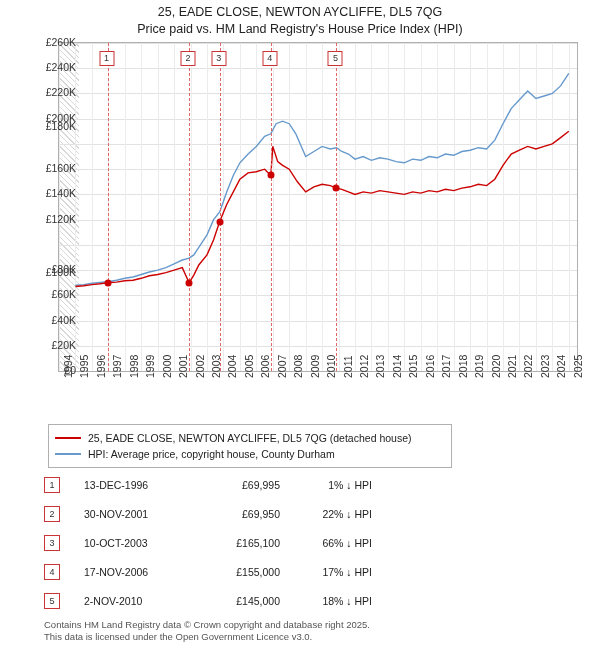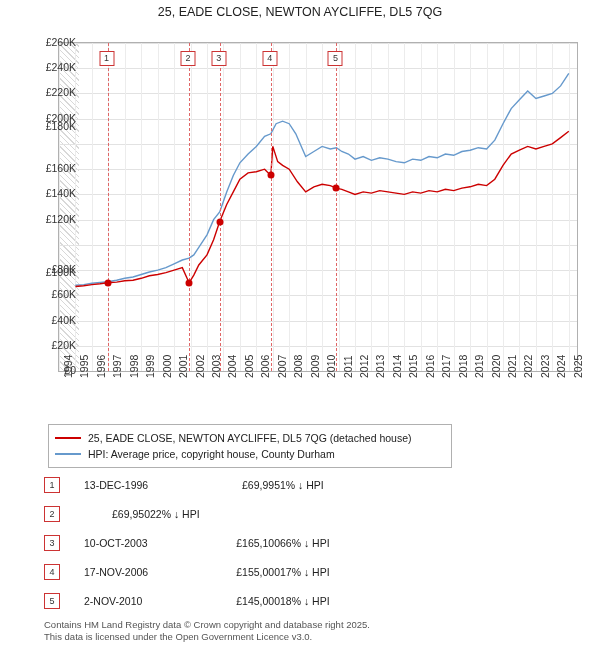--- a/index.html
+++ b/index.html
@@ -174,40 +174,42 @@
     width: 130px;
     padding-left: 24px;
     box-sizing: border-box;
   }
   .tprice {
     width: 90px;
     text-align: right;
   }
   .thpi {
     width: 110px;
+    text-align: right;
     padding-right: 18px;
     box-sizing: border-box;
   }
   .footer {
     position: absolute;
     left: 44px;
     top: 619px;
     width: 540px;
     font-size: 9.5px;
     color: #555;
     line-height: 12px;
   }
 </style>
 </head>
 <body>
 
 <div class="page">
 
   <div class="title-block">
     <div class="title-line">25, EADE CLOSE, NEWTON AYCLIFFE, DL5 7QG</div>
+    <div class="title-line">Price paid vs. HM Land Registry's House Price Index (HPI)</div>
   </div>
 
   <div class="plot-wrap">
     <div class="plot" id="plot">
       <div class="hatch"></div>
       <div id="grid-layer">
           <div class="gridline-h" style="top: 328px;"></div>
           <div class="gridline-h" style="top: 302.769px;"></div>
           <div class="gridline-h" style="top: 277.538px;"></div>
           <div class="gridline-h" style="top: 252.308px;"></div>
@@ -343,20 +345,21 @@
 
   <div class="table" id="sales-table">
       <div class="trow">
         <div class="tnum">1</div>
         <div class="tdate">13-DEC-1996</div>
         <div class="tprice">£69,995</div>
         <div class="thpi">1% ↓ HPI</div>
       </div>
       <div class="trow">
         <div class="tnum">2</div>
+        <div class="tdate">30-NOV-2001</div>
         <div class="tprice">£69,950</div>
         <div class="thpi">22% ↓ HPI</div>
       </div>
       <div class="trow">
         <div class="tnum">3</div>
         <div class="tdate">10-OCT-2003</div>
         <div class="tprice">£165,100</div>
         <div class="thpi">66% ↓ HPI</div>
       </div>
       <div class="trow">

